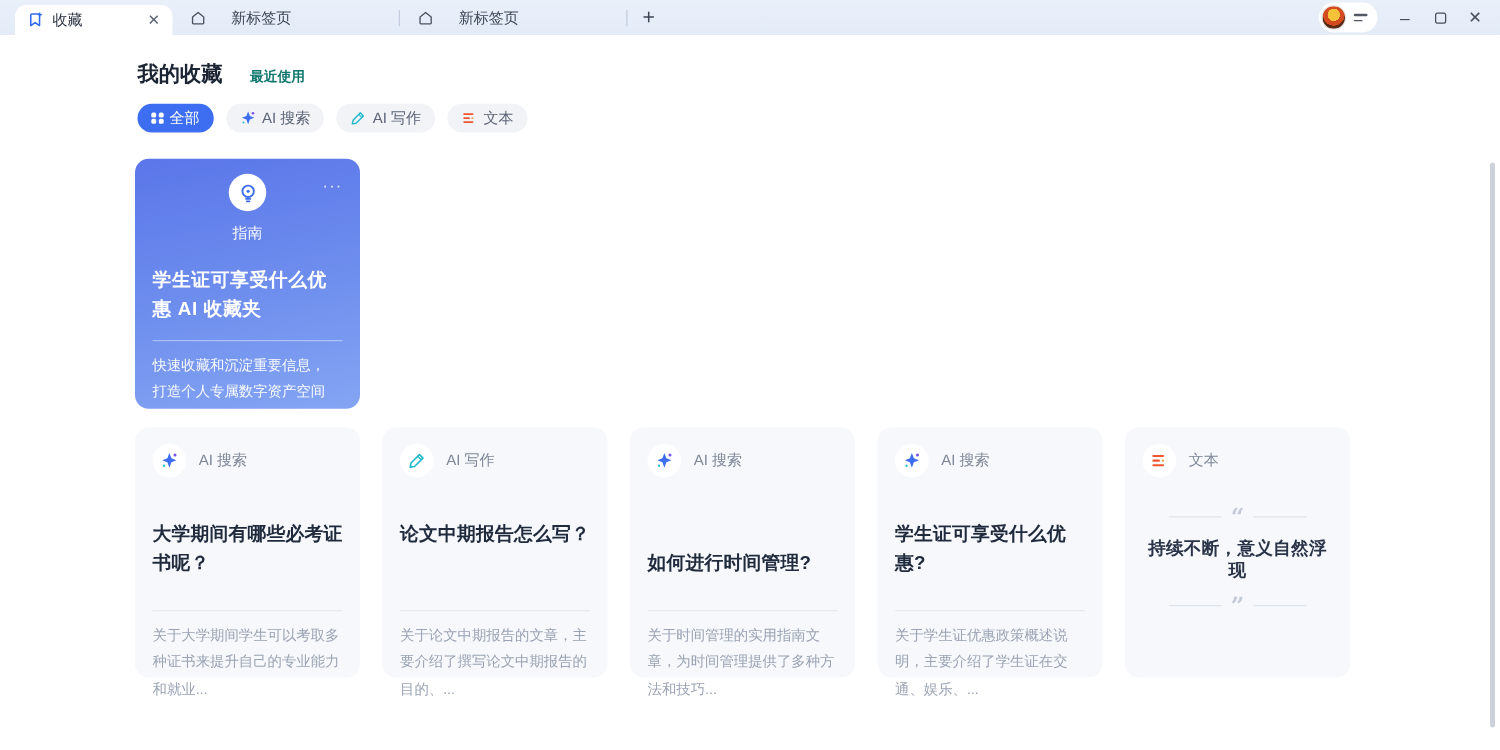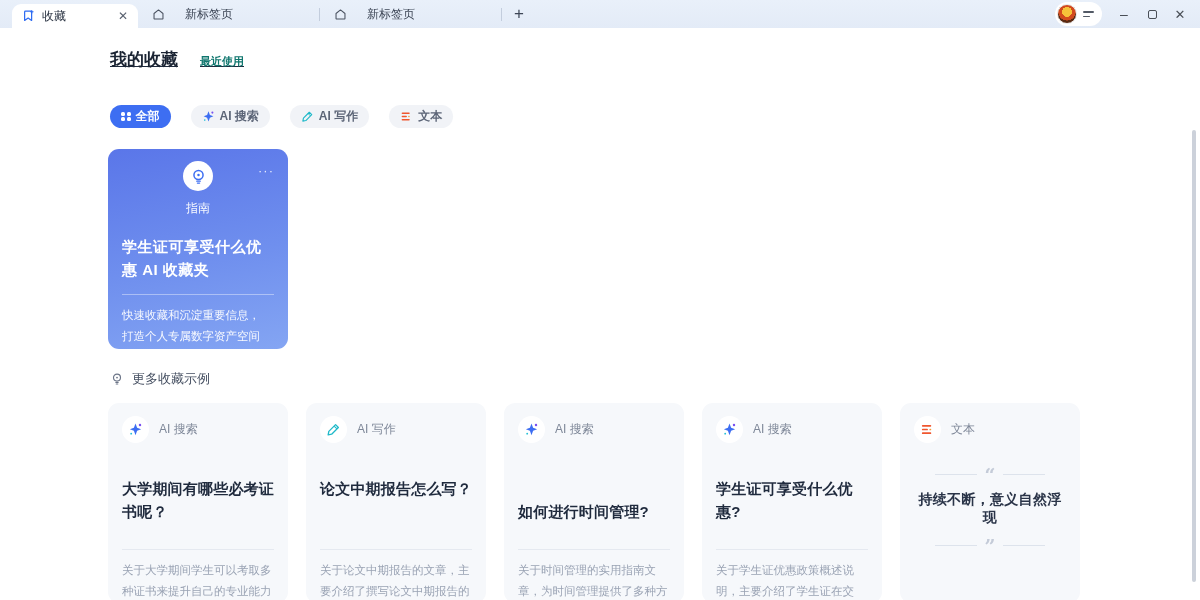--- a/index.html
+++ b/index.html
@@ -42,25 +42,25 @@
   .menu-icon i { display:block; height:1.5px; background:#535a66; border-radius:1px; }
   .menu-icon i:nth-child(1){ width:11px; }
   .menu-icon i:nth-child(2){ width:7px; }
   .win-controls { display:flex; align-items:center; gap:4px; }
   .win-btn { width:24px; height:22px; display:flex; align-items:center; justify-content:center;
     color:#4a4f57; font-size:13px; cursor:pointer; }
   .win-btn.min { font-size:14px; }
   .win-btn.max span { width:9px; height:9px; border:1.4px solid #4a4f57; border-radius:2px; display:block; }
   
   .page { padding:20px 0 0 108px; }
-  .page-head { display:flex; align-items:baseline; gap:22px; padding-left:2px;text-decoration:underline; }
+  .page-head { display:flex; align-items:baseline; gap:22px; padding-left:2px; }
   .page-title { font-size:17px; font-weight:bold; color:#1b2433; }
   .page-subtitle { font-size:11px; font-weight:bold; color:#0f766e; cursor:pointer; }
   
-  .chips { display:flex; gap:20px; margin-top:34px; padding-left:2px;font-weight:bold; }
+  .chips { display:flex; gap:10px; margin-top:12px; padding-left:2px; }
   .chip {
     height:23px; border-radius:12px; background:#f1f3f7; color:#5c6577;
     display:flex; align-items:center; gap:5px; padding:0 11px; font-size:12px; cursor:pointer;
   }
   .chip.active { background:#3d6ef2; color:#fff; }
   .grid-icon { display:grid; grid-template-columns:4px 4px; grid-gap:1.5px; }
   .grid-icon i { width:4px; height:4px; background:#fff; border-radius:1.5px; display:block; }
   
   .guide-card {
     width:180px; height:200px; border-radius:11px; margin-top:21px;
@@ -227,30 +227,20 @@
         </svg>
       </span>
       <span class="guide-badge">指南</span>
     </div>
     <span class="guide-more">···</span>
     <div class="guide-title">学生证可享受什么优惠 AI 收藏夹</div>
     <div class="guide-divider"></div>
     <div class="guide-desc">快速收藏和沉淀重要信息，打造个人专属数字资产空间</div>
   </div>
 
-  <div class="section-head">
-    <span style="display:flex">
-      <svg width="14" height="14" viewBox="0 0 16 16" fill="none">
-        <circle cx="8" cy="6.4" r="4" stroke="#6b7487" stroke-width="1.3"></circle>
-        <circle cx="8" cy="6.4" r="1" fill="#6b7487"></circle>
-        <path d="M6.6 12h2.8M7.1 13.8h1.8" stroke="#6b7487" stroke-width="1.2" stroke-linecap="round"></path>
-      </svg>
-    </span>
-    <span>更多收藏示例</span>
-  </div>
 
   <div class="cards">
 
     <div class="card">
       <div class="card-head">
         <span class="card-icon">
           <svg width="15" height="15" viewBox="0 0 16 16">
             <path d="M8 1.5 9.7 6 14 7.7 9.7 9.4 8 14 6.3 9.4 2 7.7 6.3 6Z" fill="#3d6ef2"></path>
             <circle cx="12.8" cy="3.2" r="1.3" fill="#7a52f0"></circle>
             <circle cx="3.4" cy="12.4" r="1" fill="#22c0d6"></circle>

